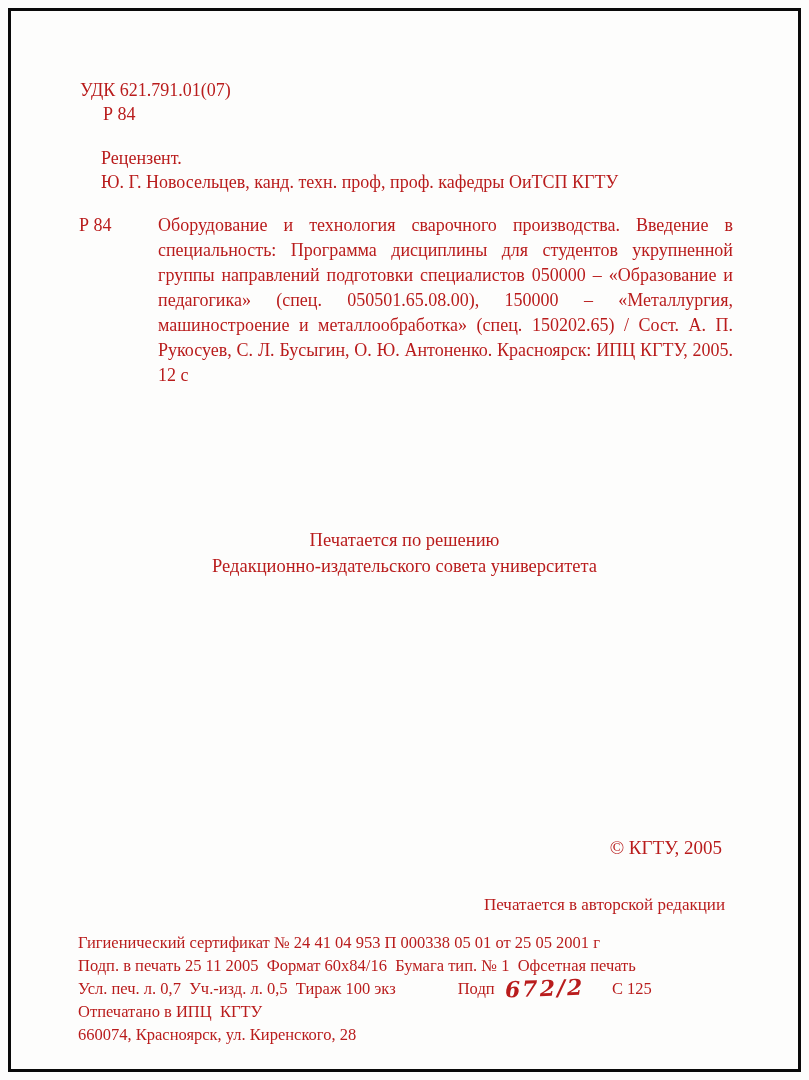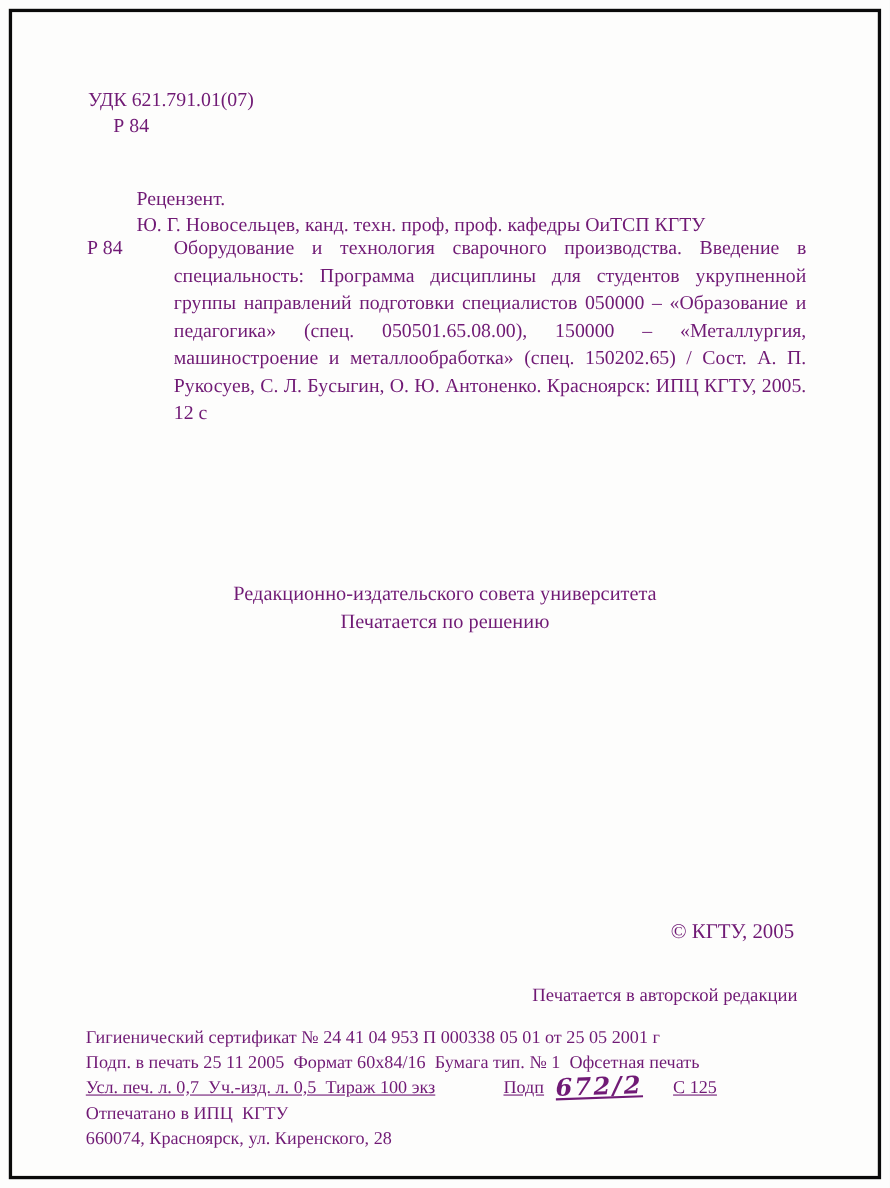--- a/index.html
+++ b/index.html
@@ -4,42 +4,41 @@
 <style>
   * { box-sizing: border-box; }
   html, body { margin: 0; padding: 0; background: #e8e8e8; }
   .page {
     position: relative;
     width: 809px;
     height: 1080px;
     margin: 0 auto;
     background: #fdfdfc;
     font-family: "Liberation Serif", serif;
-    color: #701a75;
+    color: #b91c1c;
     overflow: hidden;
   }
   .scan-frame {
     position: absolute;
     left: 8px; top: 8px; right: 8px; bottom: 8px;
     border: 3px solid #0a0a0a;
     pointer-events: none;
   }
   .udc-block {
     position: absolute;
     left: 80px; top: 78px;
     font-size: 18px;
     line-height: 24px;
   }
   .udc-code { margin-left: 23px; }
   .reviewer-block {
     position: absolute;
-    left: 124px; top: 146px;
+    left: 101px; top: 146px;
     font-size: 18px;
     line-height: 24px;
-    margin-top: 22px;
   }
   .bib-entry {
     position: absolute;
     left: 79px; top: 213px;
     width: 654px;
     font-size: 18px;
     line-height: 25px;
   }
   .bib-code {
     position: absolute;
@@ -74,21 +73,20 @@
     left: 78px; top: 931px;
     width: 660px;
     font-size: 16.5px;
     line-height: 23px;
   }
   .imprint-line { white-space: pre-wrap; }
   .imprint-order-line {
     display: flex;
     align-items: center;
     white-space: pre-wrap;
-    text-decoration: underline;
   }
   .order-label { margin-left: 62px; }
   .order-number {
     margin-left: 10px;
     font-family: "DejaVu Serif", serif;
     font-style: italic;
     font-weight: bold;
     font-size: 22px;
     letter-spacing: 2px;
     transform: rotate(-2deg);
@@ -111,22 +109,22 @@
     <div>Рецензент.</div>
     <div>Ю. Г. Новосельцев, канд. техн. проф, проф. кафедры ОиТСП  КГТУ</div>
   </div>
 
   <div class="bib-entry">
     <span class="bib-code">Р 84</span>
     <div class="bib-text">Оборудование и технология сварочного производства. Введение в специальность: Программа дисциплины для студентов укрупненной группы направлений подготовки специалистов 050000 – «Образование и педагогика» (спец. 050501.65.08.00), 150000 – «Металлургия, машиностроение и металлообработка» (спец. 150202.65) / Сост. А. П. Рукосуев, С. Л. Бусыгин, О. Ю. Антоненко. Красноярск: ИПЦ  КГТУ, 2005. 12 с</div>
   </div>
 
   <div class="decision-block">
+    <div>Печатается по решению</div>
     <div>Редакционно-издательского совета университета</div>
-    <div>Печатается по решению</div>
   </div>
 
   <div class="copyright-line">© КГТУ, 2005</div>
 
   <div class="edition-note">Печатается в авторской редакции</div>
 
   <div class="imprint-block">
     <div class="imprint-line">Гигиенический сертификат № 24 41 04 953 П 000338 05 01 от 25 05 2001 г</div>
     <div class="imprint-line">Подп. в печать 25 11 2005  Формат 60х84/16  Бумага тип. № 1  Офсетная печать</div>
     <div class="imprint-order-line">

